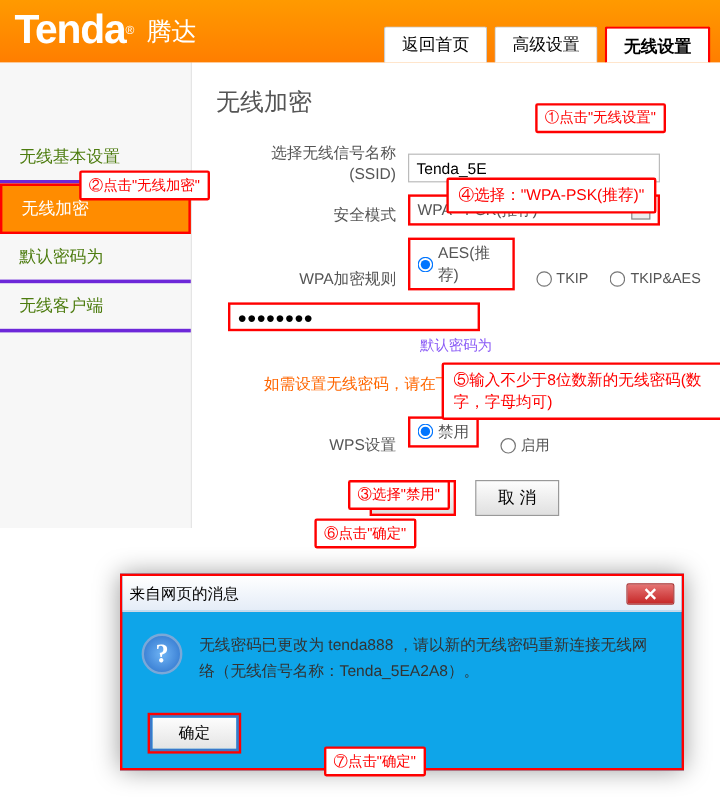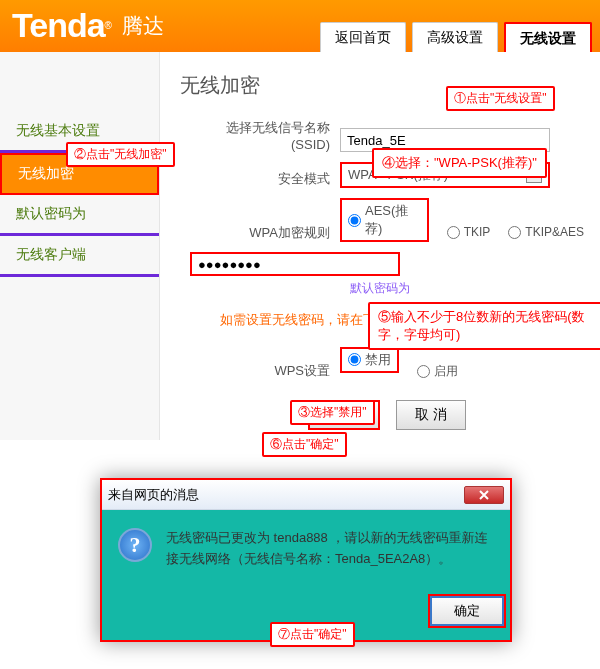--- a/index.html
+++ b/index.html
@@ -42,32 +42,32 @@
 
   .btn-row { display: flex; gap: 16px; justify-content: center; margin-top: 20px; }
   .btn { border: 1px solid #999; background: linear-gradient(#fdfdfd,#e0e0e0); padding: 4px 18px; font-size: 14px; cursor: pointer; }
   .btn.red { border: 2px solid #f00; }
 
   
   .callout { position: absolute; border: 2px solid #f00; color: #f00; font-size: 12px; background: #fff; padding: 2px 6px; border-radius: 2px; white-space: nowrap; z-index: 5; }
   .callout.big { font-size: 13px; padding: 4px 8px; }
 
   
-  .dialog { position: absolute; left: 100px; top: 478px; width: 412px; border: 2px solid #f00;
-            box-shadow: 0 0 20px rgba(0,0,0,.4); background: #14b8a6; z-index: 20; }
+  .dialog { position: absolute; left: 100px; top: 478px; width: 470px; border: 2px solid #f00;
+            box-shadow: 0 0 20px rgba(0,0,0,.4); background: #0ea5e9; z-index: 20; }
   .dlg-titlebar { background: linear-gradient(#fff,#e4ecf7); border-bottom: 1px solid #cfd8e6; height: 30px;
                   display: flex; align-items: center; justify-content: space-between; padding: 0 6px; font-size: 13px; }
   .dlg-close { width: 40px; height: 18px; background: linear-gradient(#e57373,#c62828); border: 1px solid #a33; border-radius: 2px;
                display: flex; align-items: center; justify-content: center; }
   .dlg-close svg { width: 10px; height: 10px; }
   .dlg-body { display: flex; padding: 18px 16px; gap: 14px; font-size: 13px; color: #333; line-height: 1.6; }
   .dlg-icon { width: 34px; height: 34px; border-radius: 50%; background: radial-gradient(#6fb4f5,#2a6fc9);
               border: 2px solid #7aa8d8; display: flex; align-items: center; justify-content: center;
               color: #fff; font-size: 22px; font-weight: bold; font-family: Georgia, serif; flex-shrink: 0; }
-  .dlg-footer { display: flex; justify-content: flex-end; gap: 12px; padding: 8px 6px 14px; }
+  .dlg-footer { display: flex; justify-content: space-between; gap: 12px; padding: 8px 23px 14px; }
   .dlg-btn { border: 1px solid #888; background: linear-gradient(#fdfdfd,#e4e4e4); padding: 4px 22px; font-size: 13px; cursor: pointer; }
   .dlg-btn.primary { border: 2px solid #3a78c9; }
   .dlg-btn.red-outline { outline: 2px solid #f00; outline-offset: 0; }
 </style>
 </head>
 <body>
 
 <div class="header">
   <div class="logo">
     <span class="logo-text">Tenda</span>

